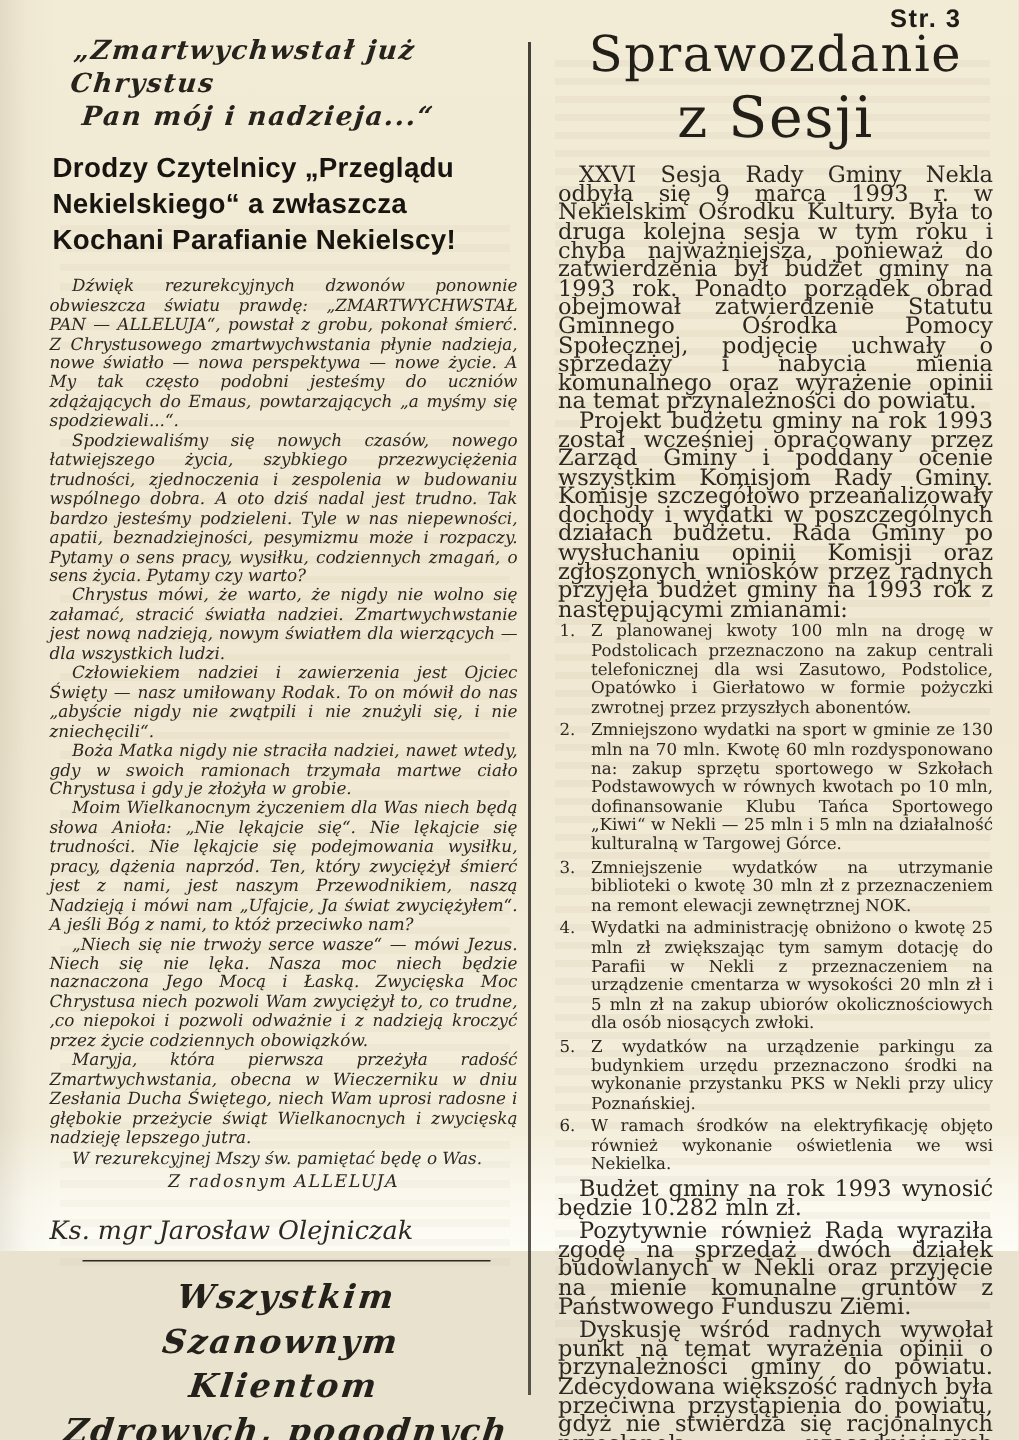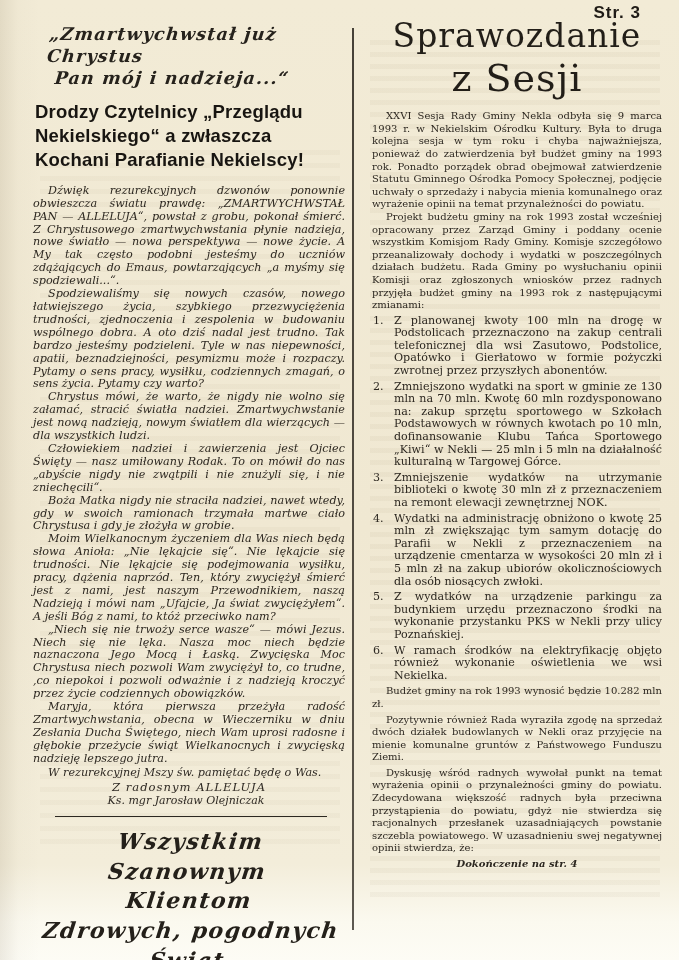--- a/index.html
+++ b/index.html
@@ -2,21 +2,21 @@
 <html><head>
 <meta charset="utf-8">
 <style>
   html,body{margin:0;padding:0;}
   body{
     width:679px;height:960px;overflow:hidden;
     font-family:"DejaVu Serif",serif;
     background:#e9e2cf;
   }
   .page{
-    position:relative;width:679px;height:960px;
+    position:relative;width:679px;height:834px;
     background:
       linear-gradient(90deg, rgba(90,70,40,0.10) 0, rgba(90,70,40,0.02) 18px, rgba(0,0,0,0) 40px),
       linear-gradient(180deg, #f2ebd6 0%, #f0e8d2 55%, #f3edda 90%, #fbf9ef 96%, #fdfcf5 100%);
     color:#2e2923;
     text-decoration:underline;
   }
   
   .page::before{
     content:"";position:absolute;left:370px;top:40px;width:290px;height:860px;
     background:repeating-linear-gradient(180deg, rgba(120,100,60,0.05) 0 5px, rgba(0,0,0,0) 5px 12px);
@@ -52,37 +52,37 @@
     font-family:"Liberation Sans",sans-serif;font-weight:bold;
     font-size:18.5px;line-height:1.32;color:#181511;
     letter-spacing:0.2px;
   }
   .body-text p{
     margin:0;text-indent:15px;text-align:justify;
     font-style:italic;font-size:11.2px;line-height:12.9px;color:#2c2720;
   }
   .closing{margin:0;text-indent:15px;font-style:italic;font-size:11.2px;line-height:13px;}
   .alleluja{margin:1px 0 0 0;text-align:center;font-style:italic;font-size:11.6px;letter-spacing:1px;}
-  .signature{margin:0 6px 0 0;text-align:center;font-style:italic;font-size:11px;}
+  .signature{margin:17px 6px 0 0;text-align:left;font-style:italic;font-size:17px;}
   .rule{border:none;border-top:1.6px solid #2c2821;margin:9px 18px 10px 22px;}
   .greeting{text-align:center;color:#24201a;}
   .greeting .g-big{
     font-style:italic;font-weight:bold;font-size:22px;line-height:1.35;
     transform:skewX(-7deg);letter-spacing:1.5px;
   }
 
   
   .title{
     margin:0 0 9px 0;text-align:center;font-weight:normal;
     font-size:33px;line-height:1.2;color:#221e18;letter-spacing:1px;
   }
   .title .t2{font-size:38px;}
   .right-col p{
     margin:0;text-indent:14px;text-align:justify;
-    font-size:10px;line-height:12.6px;color:#2c2720;
+    font-size:15px;line-height:12.6px;color:#2c2720;
   }
   .right-col p.spaced{margin-top:3px;}
   ol.changes{list-style:none;margin:3px 0 0 0;padding:0;}
   ol.changes li{
     position:relative;padding-left:22px;margin:3px 0 0 0;
     font-size:11.1px;line-height:12.6px;text-align:justify;color:#2c2720;
   }
   ol.changes li .num{position:absolute;left:1px;top:0;}
   .cont{
     margin-top:3px !important;text-align:center !important;text-indent:0 !important;

